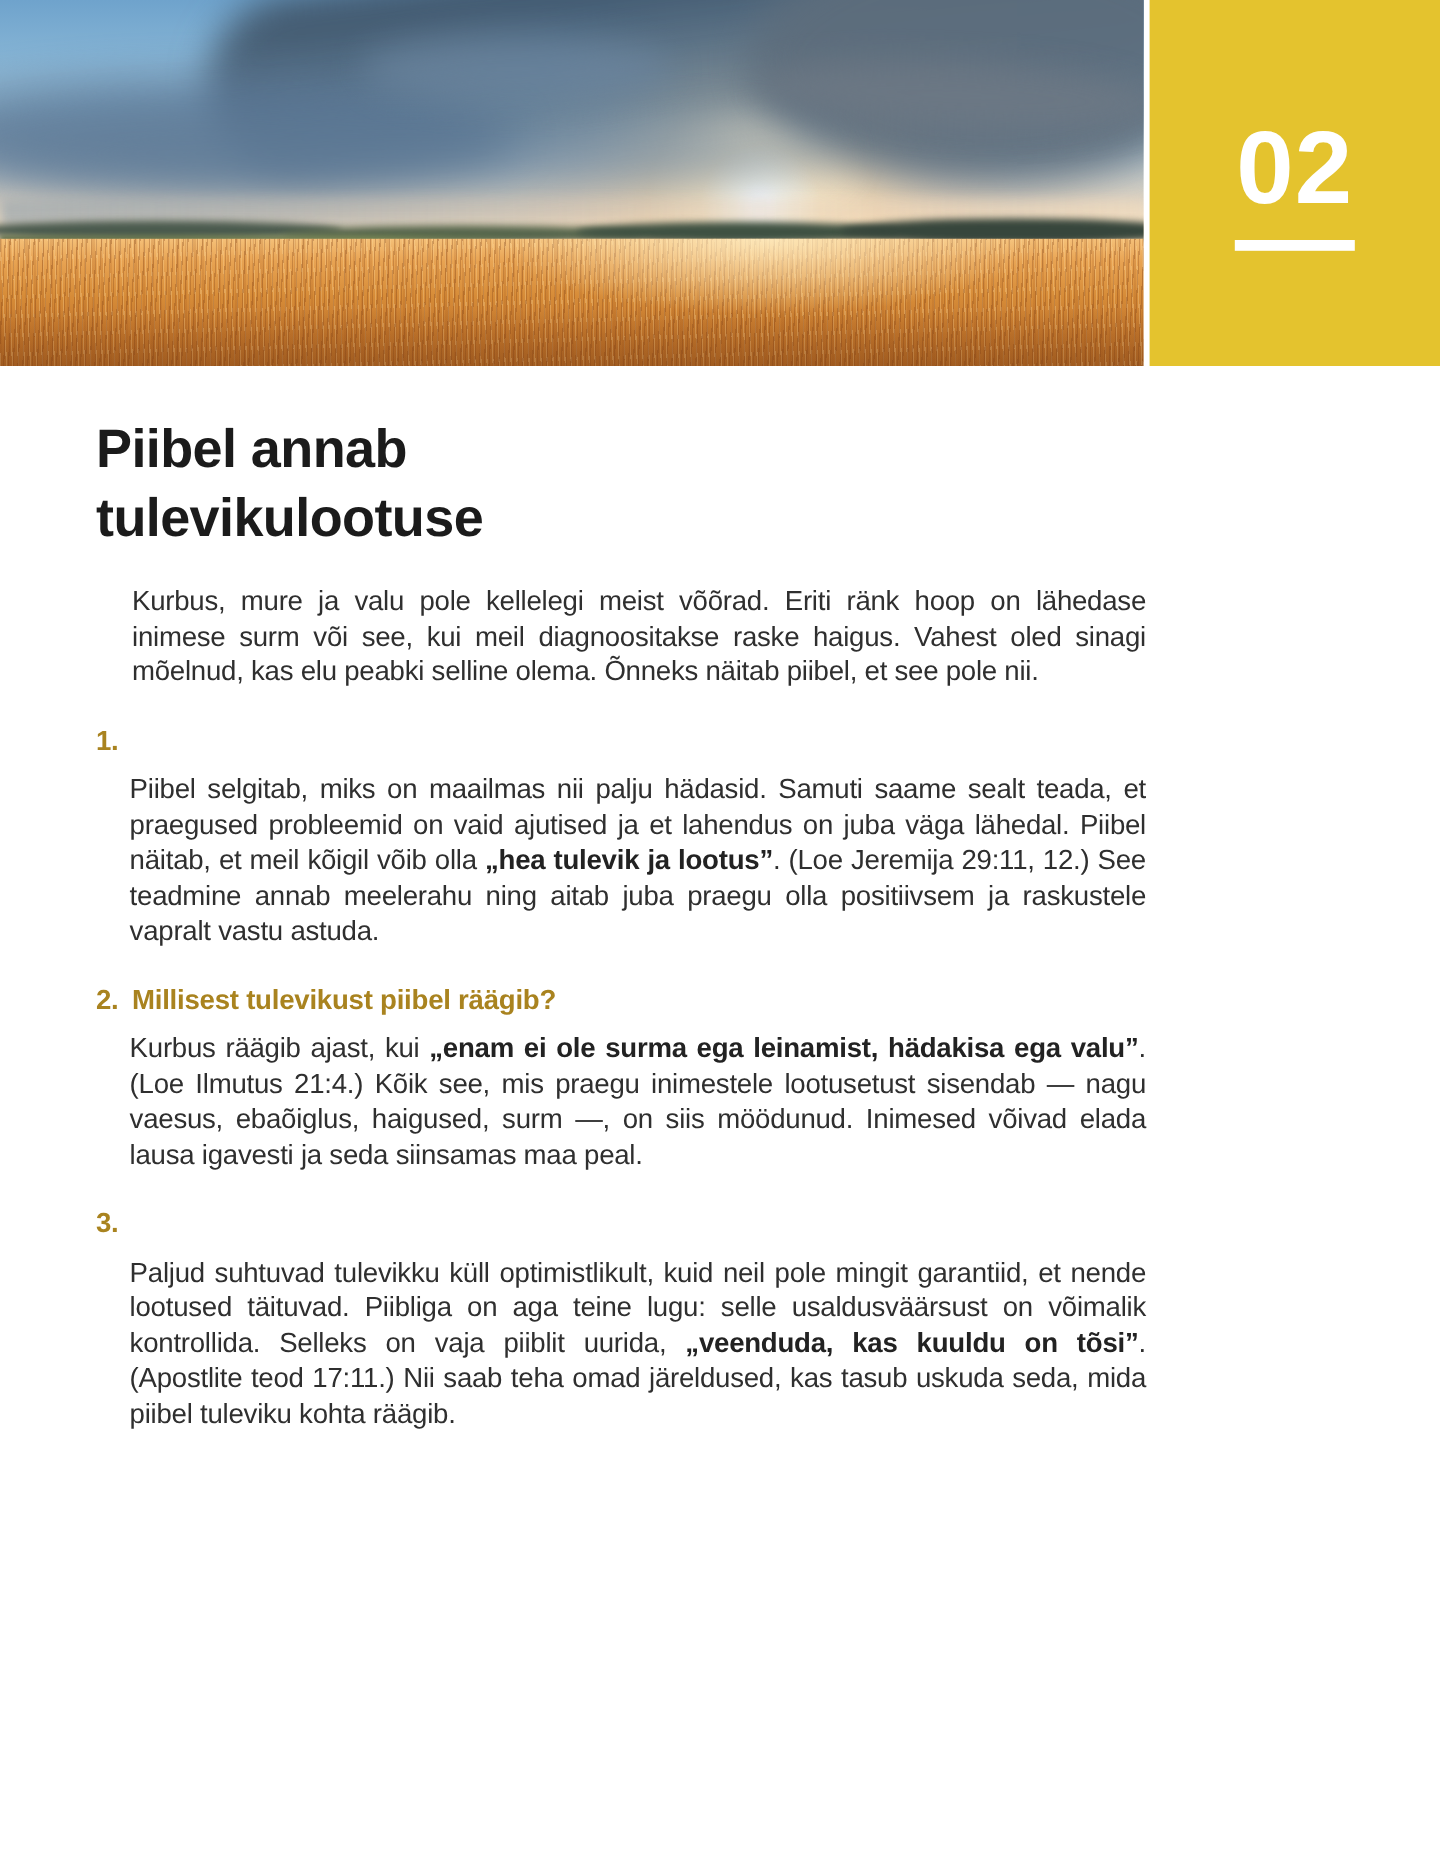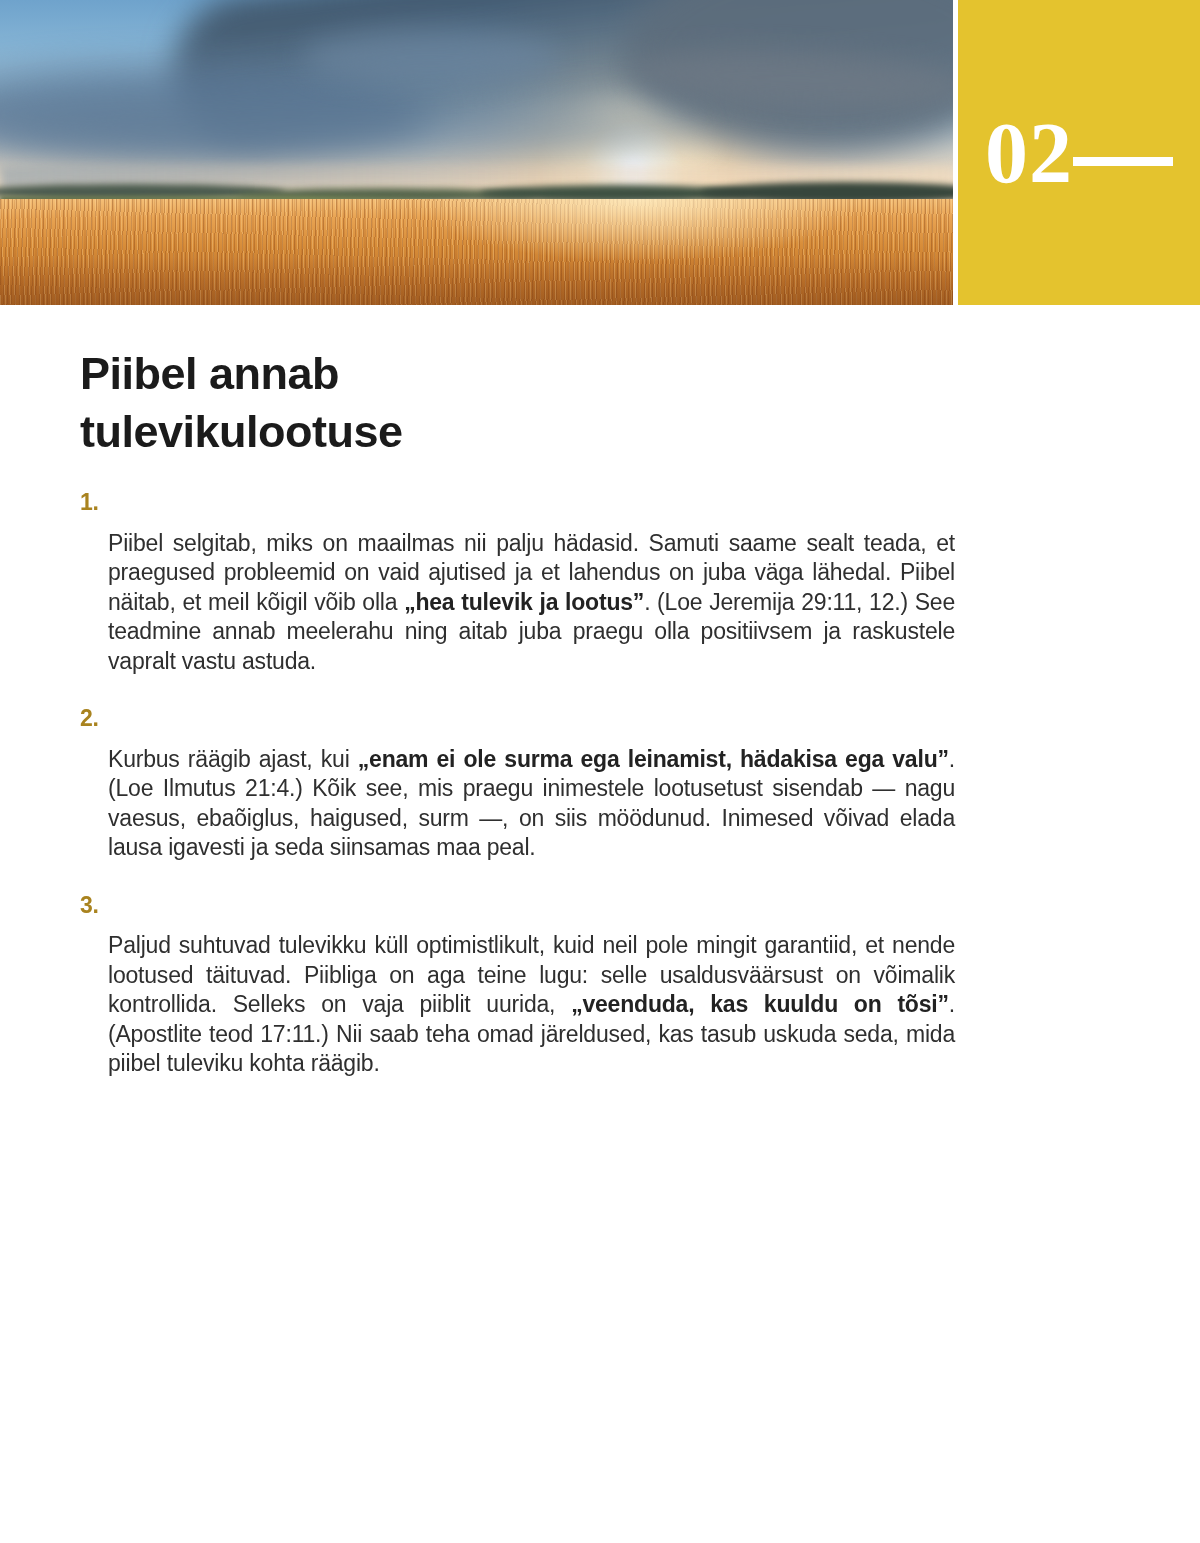--- a/index.html
+++ b/index.html
@@ -62,21 +62,21 @@
   }
   .field-glow {
     left:0; top:0; width:100%; height:100%;
     background:
       radial-gradient(ellipse 320px 90px at 67% 0%, rgba(255,240,200,.8), rgba(255,240,200,0) 70%),
       linear-gradient(180deg, rgba(0,0,0,0) 55%, rgba(120,60,18,.28) 100%);
   }
   .panel-gap { width:5px; height:305px; background:#ffffff; flex:0 0 5px; }
   .chapter-panel {
     flex:1; height:305px; background:#e4c32e;
-    display:flex; align-items:center; justify-content:center;font-family:Liberation Serif, serif;
+    display:flex; flex-direction:column; align-items:center; justify-content:center;
   }
   .chapter-number {
     color:#ffffff; font-weight:700; font-size:86px; line-height:1; letter-spacing:1px;
   }
   .chapter-rule { width:100px; height:9px; background:#ffffff; margin-top:17px; }
 
   
   .content { padding:0 245px 0 80px; }
   .page-title {
     margin:40px 0 0; max-width:460px;
@@ -121,28 +121,30 @@
   <div class="panel-gap"></div>
   <div class="chapter-panel">
     <div class="chapter-number">02</div>
     <div class="chapter-rule"></div>
   </div>
 </div>
 
 <div class="content">
   <h1 class="page-title">Piibel annab tulevikulootuse</h1>
 
+  <p class="body-par">Kurbus, mure ja valu pole kellelegi meist võõrad. Eriti ränk hoop on lähedase inimese surm või see, kui meil diagnoositakse raske haigus. Vahest oled sinagi mõelnud, kas elu peabki selline olema. Õnneks näitab piibel, et see pole nii.</p>
 
   <h3 class="question">
     <span class="q-num">1.</span>
   </h3>
   <p class="body-par answer"><span>Piibel selgitab, miks on maailmas nii palju hädasid. Samuti saame sealt teada, et praegused probleemid on vaid ajutised ja et lahendus on juba väga lähedal. Piibel näitab, et meil kõigil võib olla </span><span class="run-bold">„hea tulevik ja lootus”</span><span>. (Loe Jeremija 29:11, 12.) See teadmine annab meelerahu ning aitab juba praegu olla positiivsem ja raskustele vapralt vastu astuda.</span></p>
 
   <h3 class="question">
     <span class="q-num">2.</span>
+    <span>Millisest tulevikust piibel räägib?</span>
   </h3>
   <p class="body-par answer"><span>Kurbus räägib ajast, kui </span><span class="run-bold">„enam ei ole surma ega leinamist, hädakisa ega valu”</span><span>. (Loe Ilmutus 21:4.) Kõik see, mis praegu inimestele lootusetust sisendab — nagu vaesus, ebaõiglus, haigused, surm —, on siis möödunud. Inimesed võivad elada lausa igavesti ja seda siinsamas maa peal.</span></p>
 
   <h3 class="question">
     <span class="q-num">3.</span>
   </h3>
   <p class="body-par answer"><span>Paljud suhtuvad tulevikku küll optimistlikult, kuid neil pole mingit garantiid, et nende lootused täituvad. Piibliga on aga teine lugu: selle usaldusväärsust on võimalik kontrollida. Selleks on vaja piiblit uurida, </span><span class="run-bold">„veenduda, kas kuuldu on tõsi”</span><span>. (Apostlite teod 17:11.) Nii saab teha omad järeldused, kas tasub uskuda seda, mida piibel tuleviku kohta räägib.</span></p>
 </div>
 
 </body></html>

